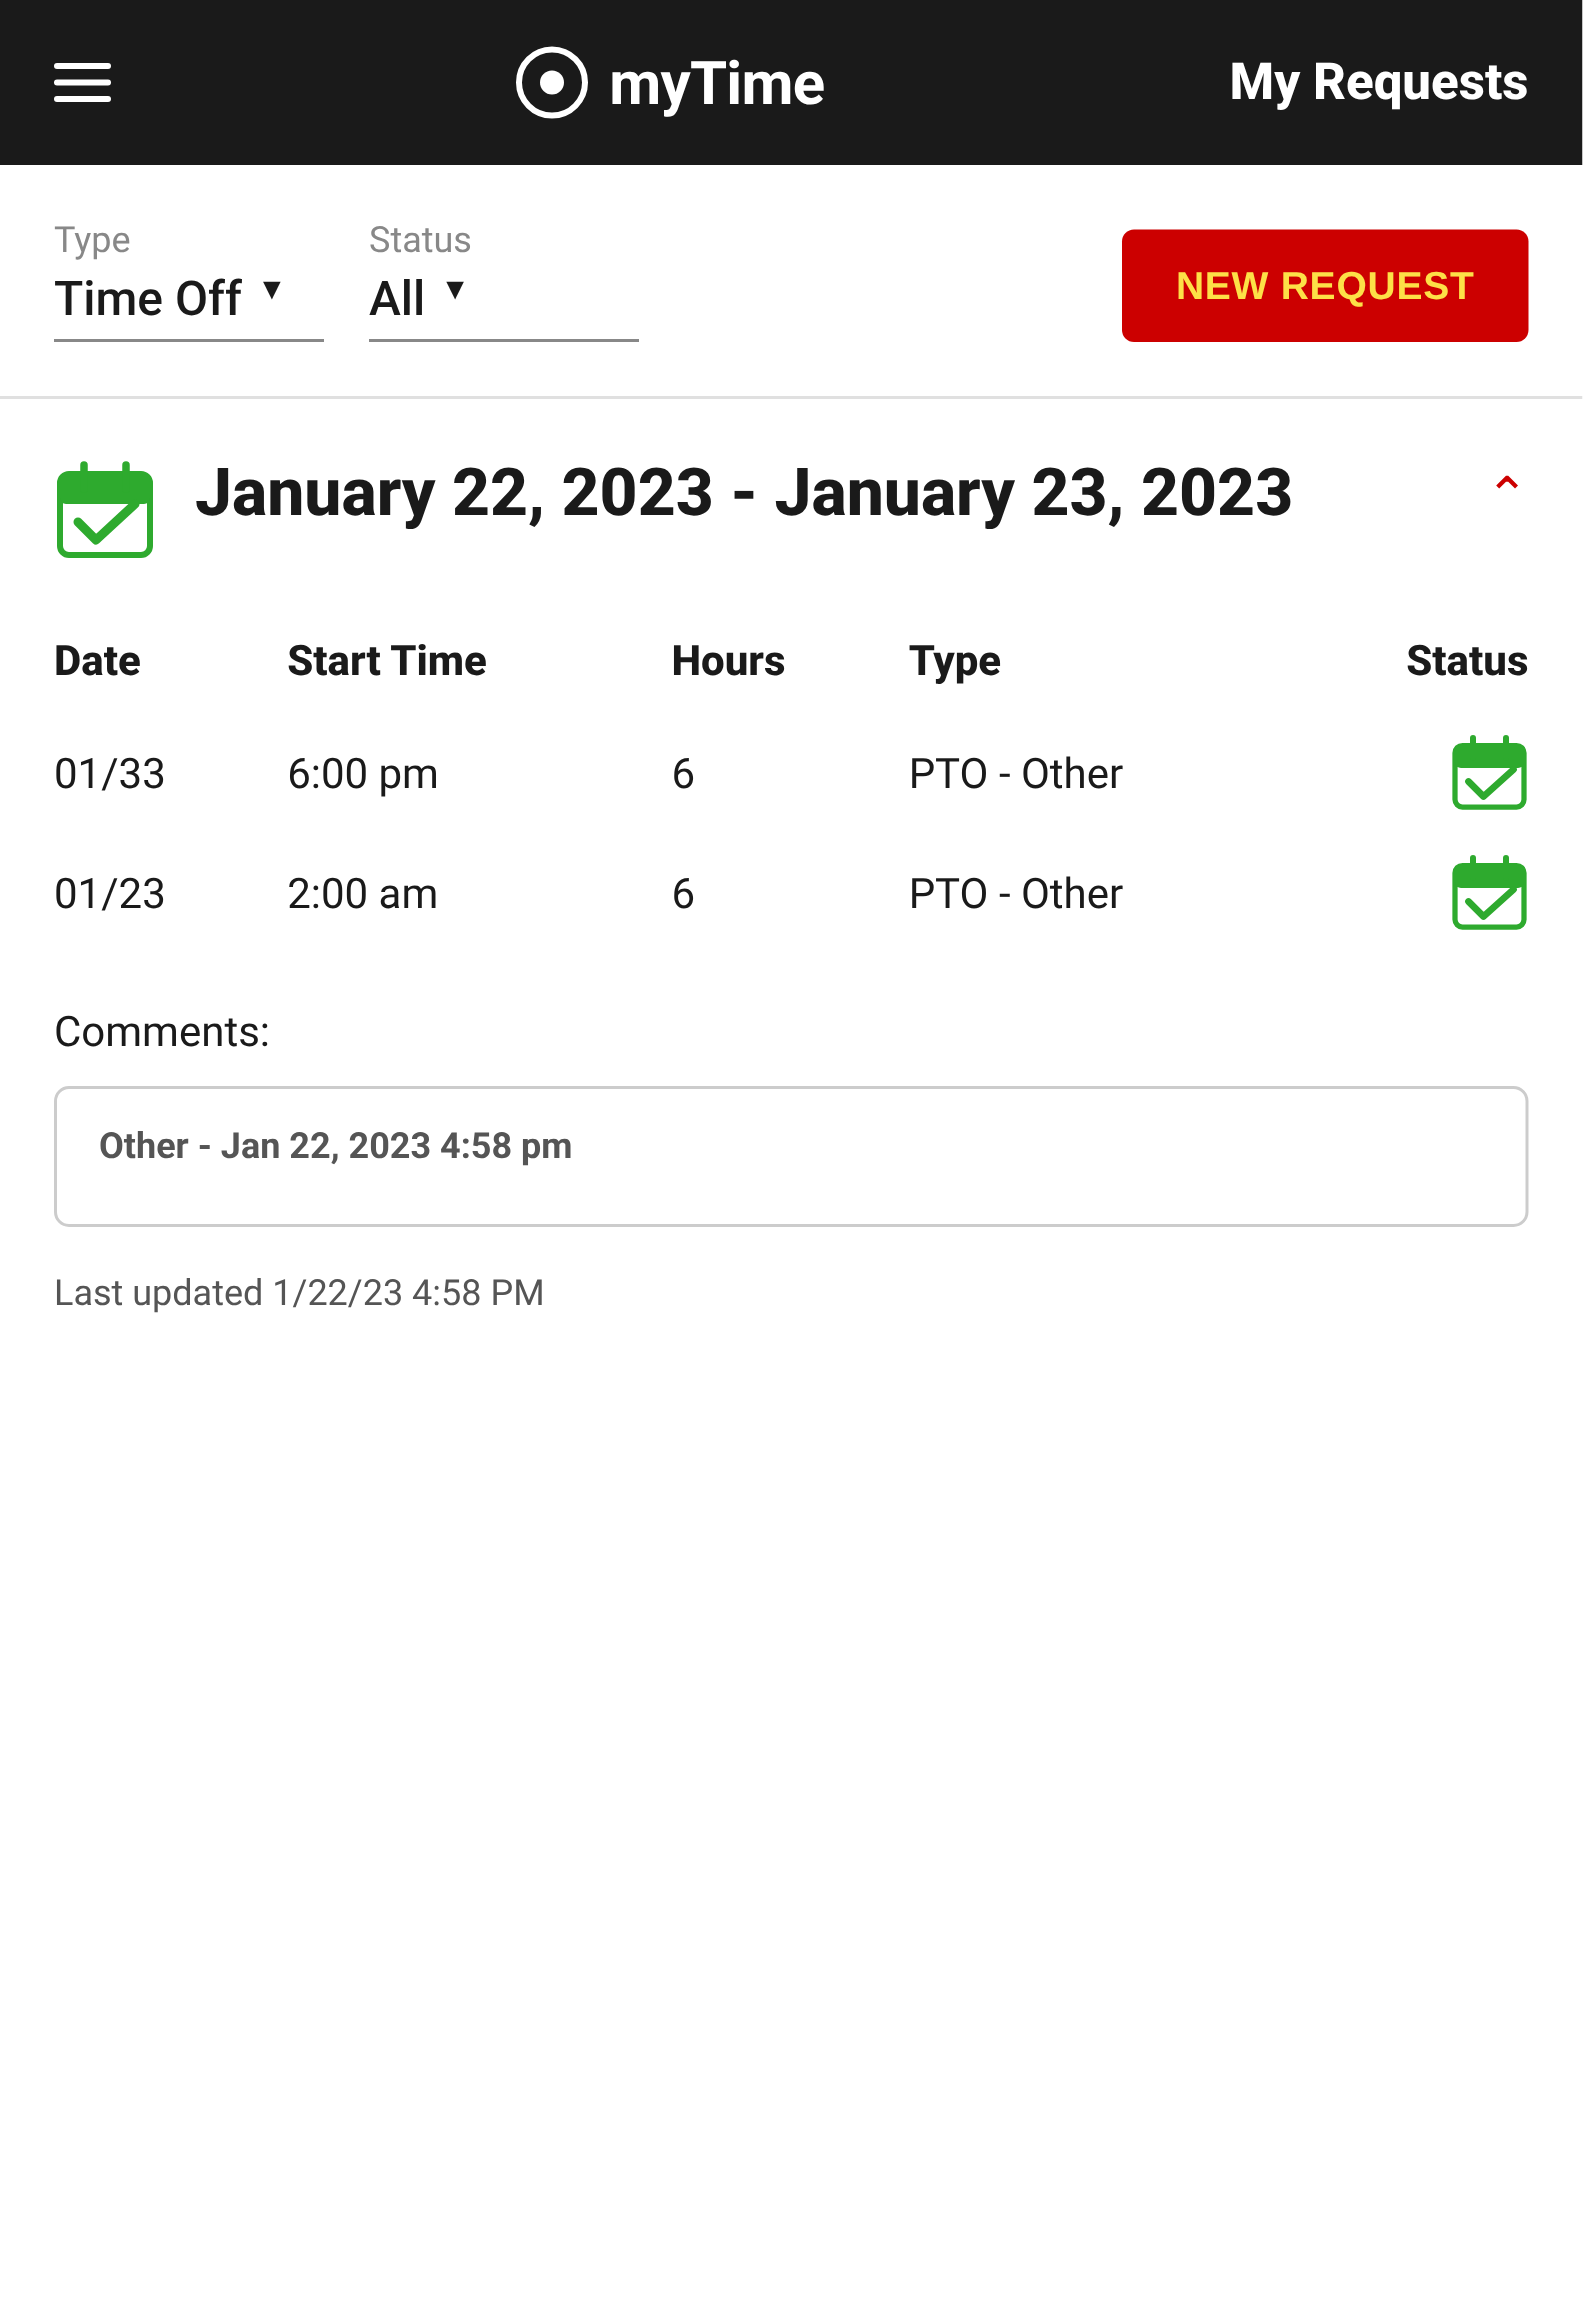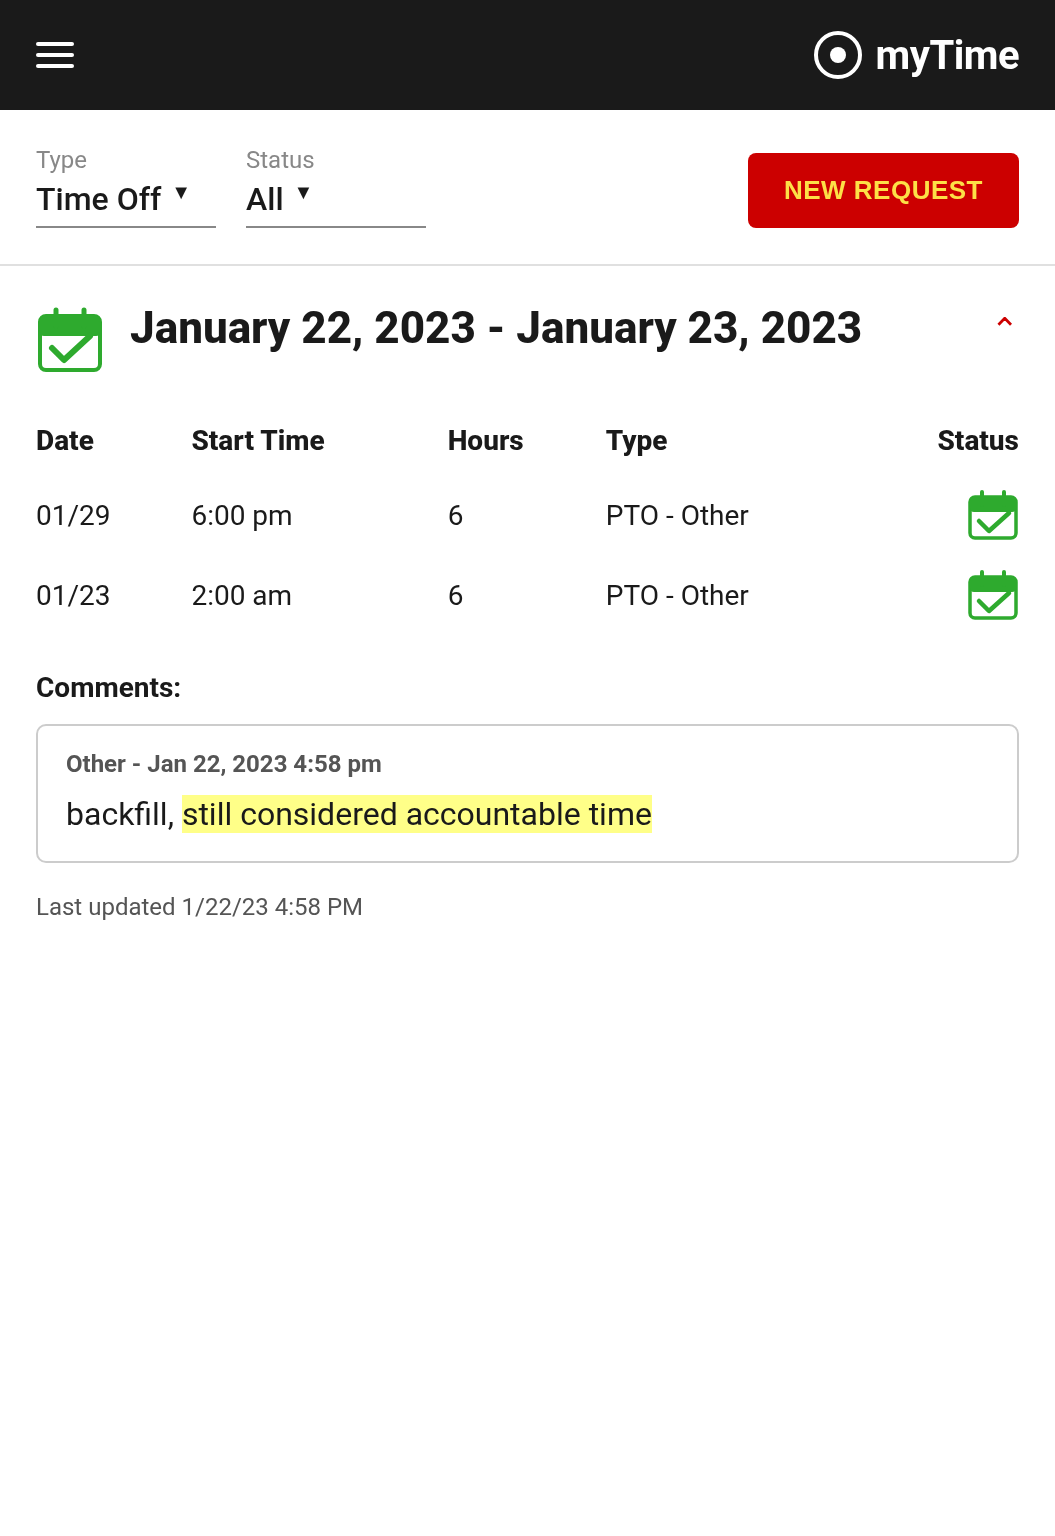--- a/index.html
+++ b/index.html
@@ -218,21 +218,21 @@
     }
 
     .status-cal-icon {
       width: 52px;
       height: 52px;
     }
 
     
     .comments-label {
       font-size: 28px;
-      font-weight: 700;
+      font-weight: 400;
       color: #1a1a1a;
       margin-bottom: 20px;
     }
 
     .comment-box {
       border: 2px solid #cccccc;
       border-radius: 10px;
       padding: 24px 28px;
       margin-bottom: 20px;
     }
@@ -269,20 +269,21 @@
     <span></span>
     <span></span>
     <span></span>
   </div>
 
   <div class="header-logo">
     <div class="header-logo-icon"></div>
     <span class="header-logo-text">myTime</span>
   </div>
 
+  <span class="header-title">My Requests</span>
 </header>
 
 <div class="filter-row">
   <div class="filter-group">
     <span class="filter-label">Type</span>
     <div class="filter-select">
       <span class="filter-select-value">Time Off</span>
       <span class="filter-select-arrow">▼</span>
     </div>
   </div>
@@ -323,21 +324,21 @@
       <tr>
         <th>Date</th>
         <th>Start Time</th>
         <th>Hours</th>
         <th>Type</th>
         <th>Status</th>
       </tr>
     </thead>
     <tbody id="table-body">
     <tr>
-          <td>01/29</td>
+          <td>01/33</td>
           <td>6:00 pm</td>
           <td>6</td>
           <td>PTO - Other</td>
           <td>
             <div class="status-icon-cell">
               <svg class="status-cal-icon" viewBox="0 0 52 52" fill="none" xmlns="http://www.w3.org/2000/svg">
       <rect x="3" y="8" width="46" height="41" rx="5" fill="white" stroke="#2eaa2e" stroke-width="3.5"></rect>
       <rect x="3" y="8" width="46" height="15" rx="4" fill="#2eaa2e"></rect>
       <line x1="15" y1="3" x2="15" y2="16" stroke="#2eaa2e" stroke-width="4" stroke-linecap="round"></line>
       <line x1="37" y1="3" x2="37" y2="16" stroke="#2eaa2e" stroke-width="4" stroke-linecap="round"></line>
@@ -363,21 +364,18 @@
             </div>
           </td>
         </tr>
       </tbody>
   </table>
 
   <div class="comments-label">Comments:</div>
 
   <div class="comment-box">
     <div class="comment-author-line">Other - Jan 22, 2023 4:58 pm</div>
-    <div class="comment-text">
-      <span>backfill, </span><span class="highlight-yellow">still considered accountable time</span>
-    </div>
   </div>
 
 
   <div class="last-updated">Last updated 1/22/23 4:58 PM</div>
 
 </div>
 
 </body></html>

